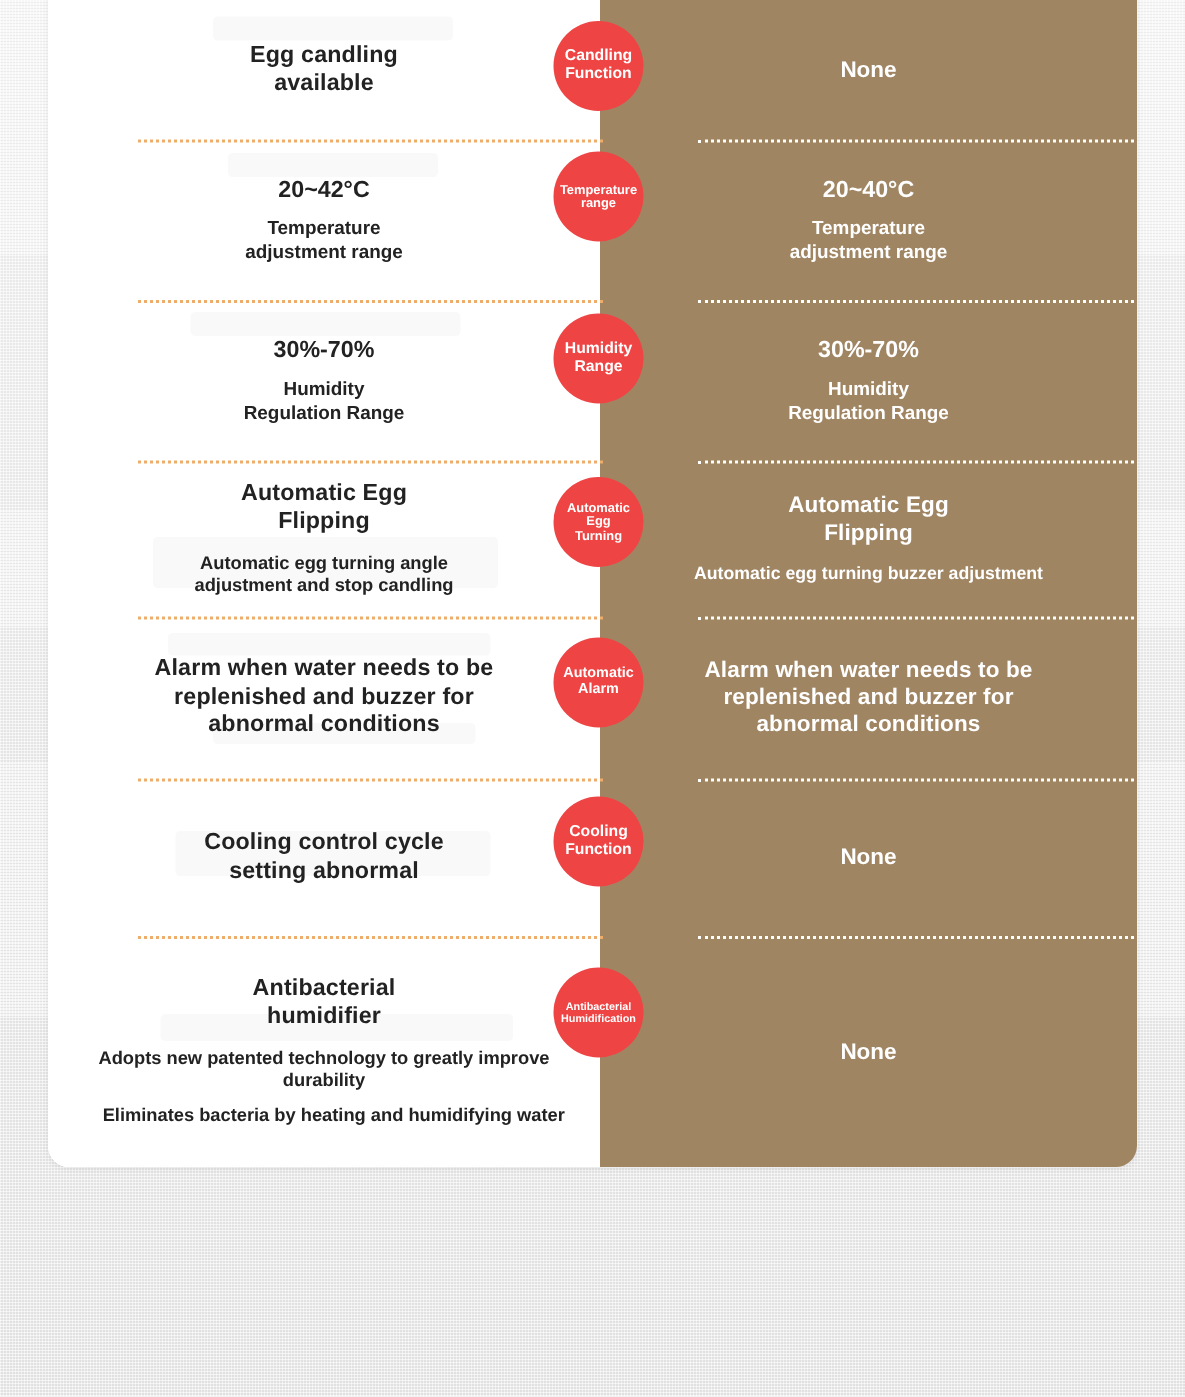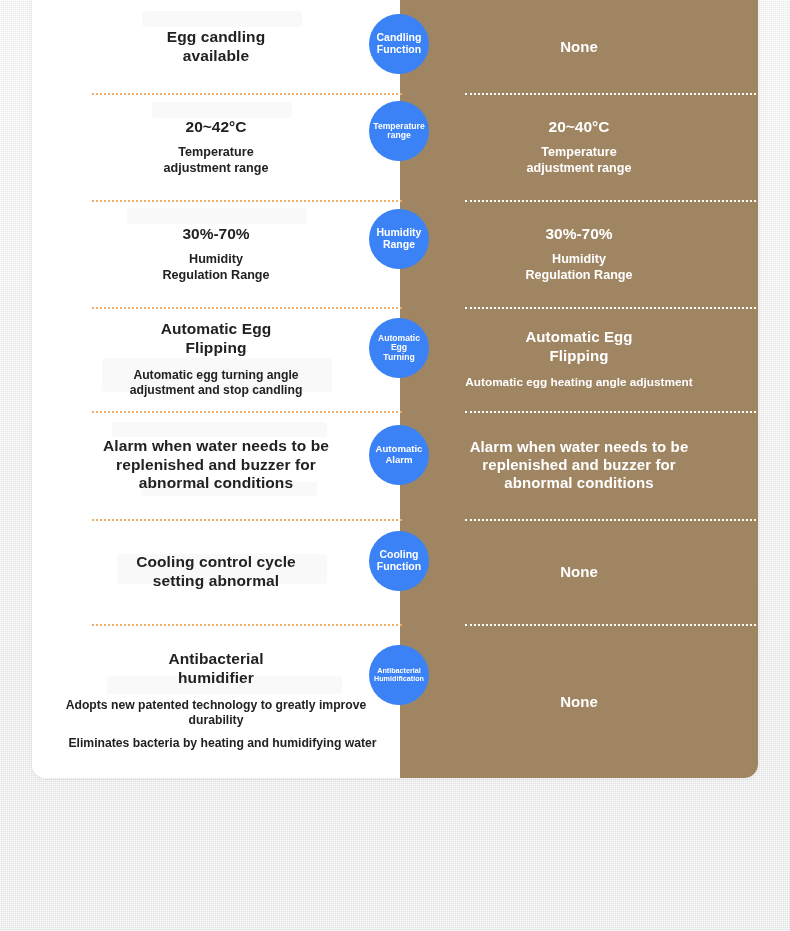--- a/index.html
+++ b/index.html
@@ -152,21 +152,21 @@
     position: absolute;
     inset: 0;
     z-index: 6;
     pointer-events: none;
   }
   .badge {
     position: absolute;
     width: 60px;
     height: 60px;
     border-radius: 50%;
-    background: #3b82f6;
+    background: #ef4444;
     color: #ffffff;
     display: flex;
     align-items: center;
     justify-content: center;
     text-align: center;
     font-weight: bold;
     line-height: 1.1;
     pointer-events: auto;
   }
   .badge span { display: block; padding: 0 2px; }
@@ -253,21 +253,21 @@
           <div>Automatic egg turning angle</div>
           <div>adjustment and stop candling</div>
         </div>
       </div>
       <div class="cell right">
         <div class="headline">
           <div>Automatic Egg</div>
           <div>Flipping</div>
         </div>
         <div class="sub">
-          <div>Automatic egg heating angle adjustment</div>
+          <div>Automatic egg turning buzzer adjustment</div>
         </div>
       </div>
     </div>
 
     <div class="row" style="top:425px; height:108px;">
       <div class="cell left">
         <div class="headline">
           <div>Alarm when water needs to be</div>
           <div>replenished and buzzer for</div>
           <div>abnormal conditions</div>

